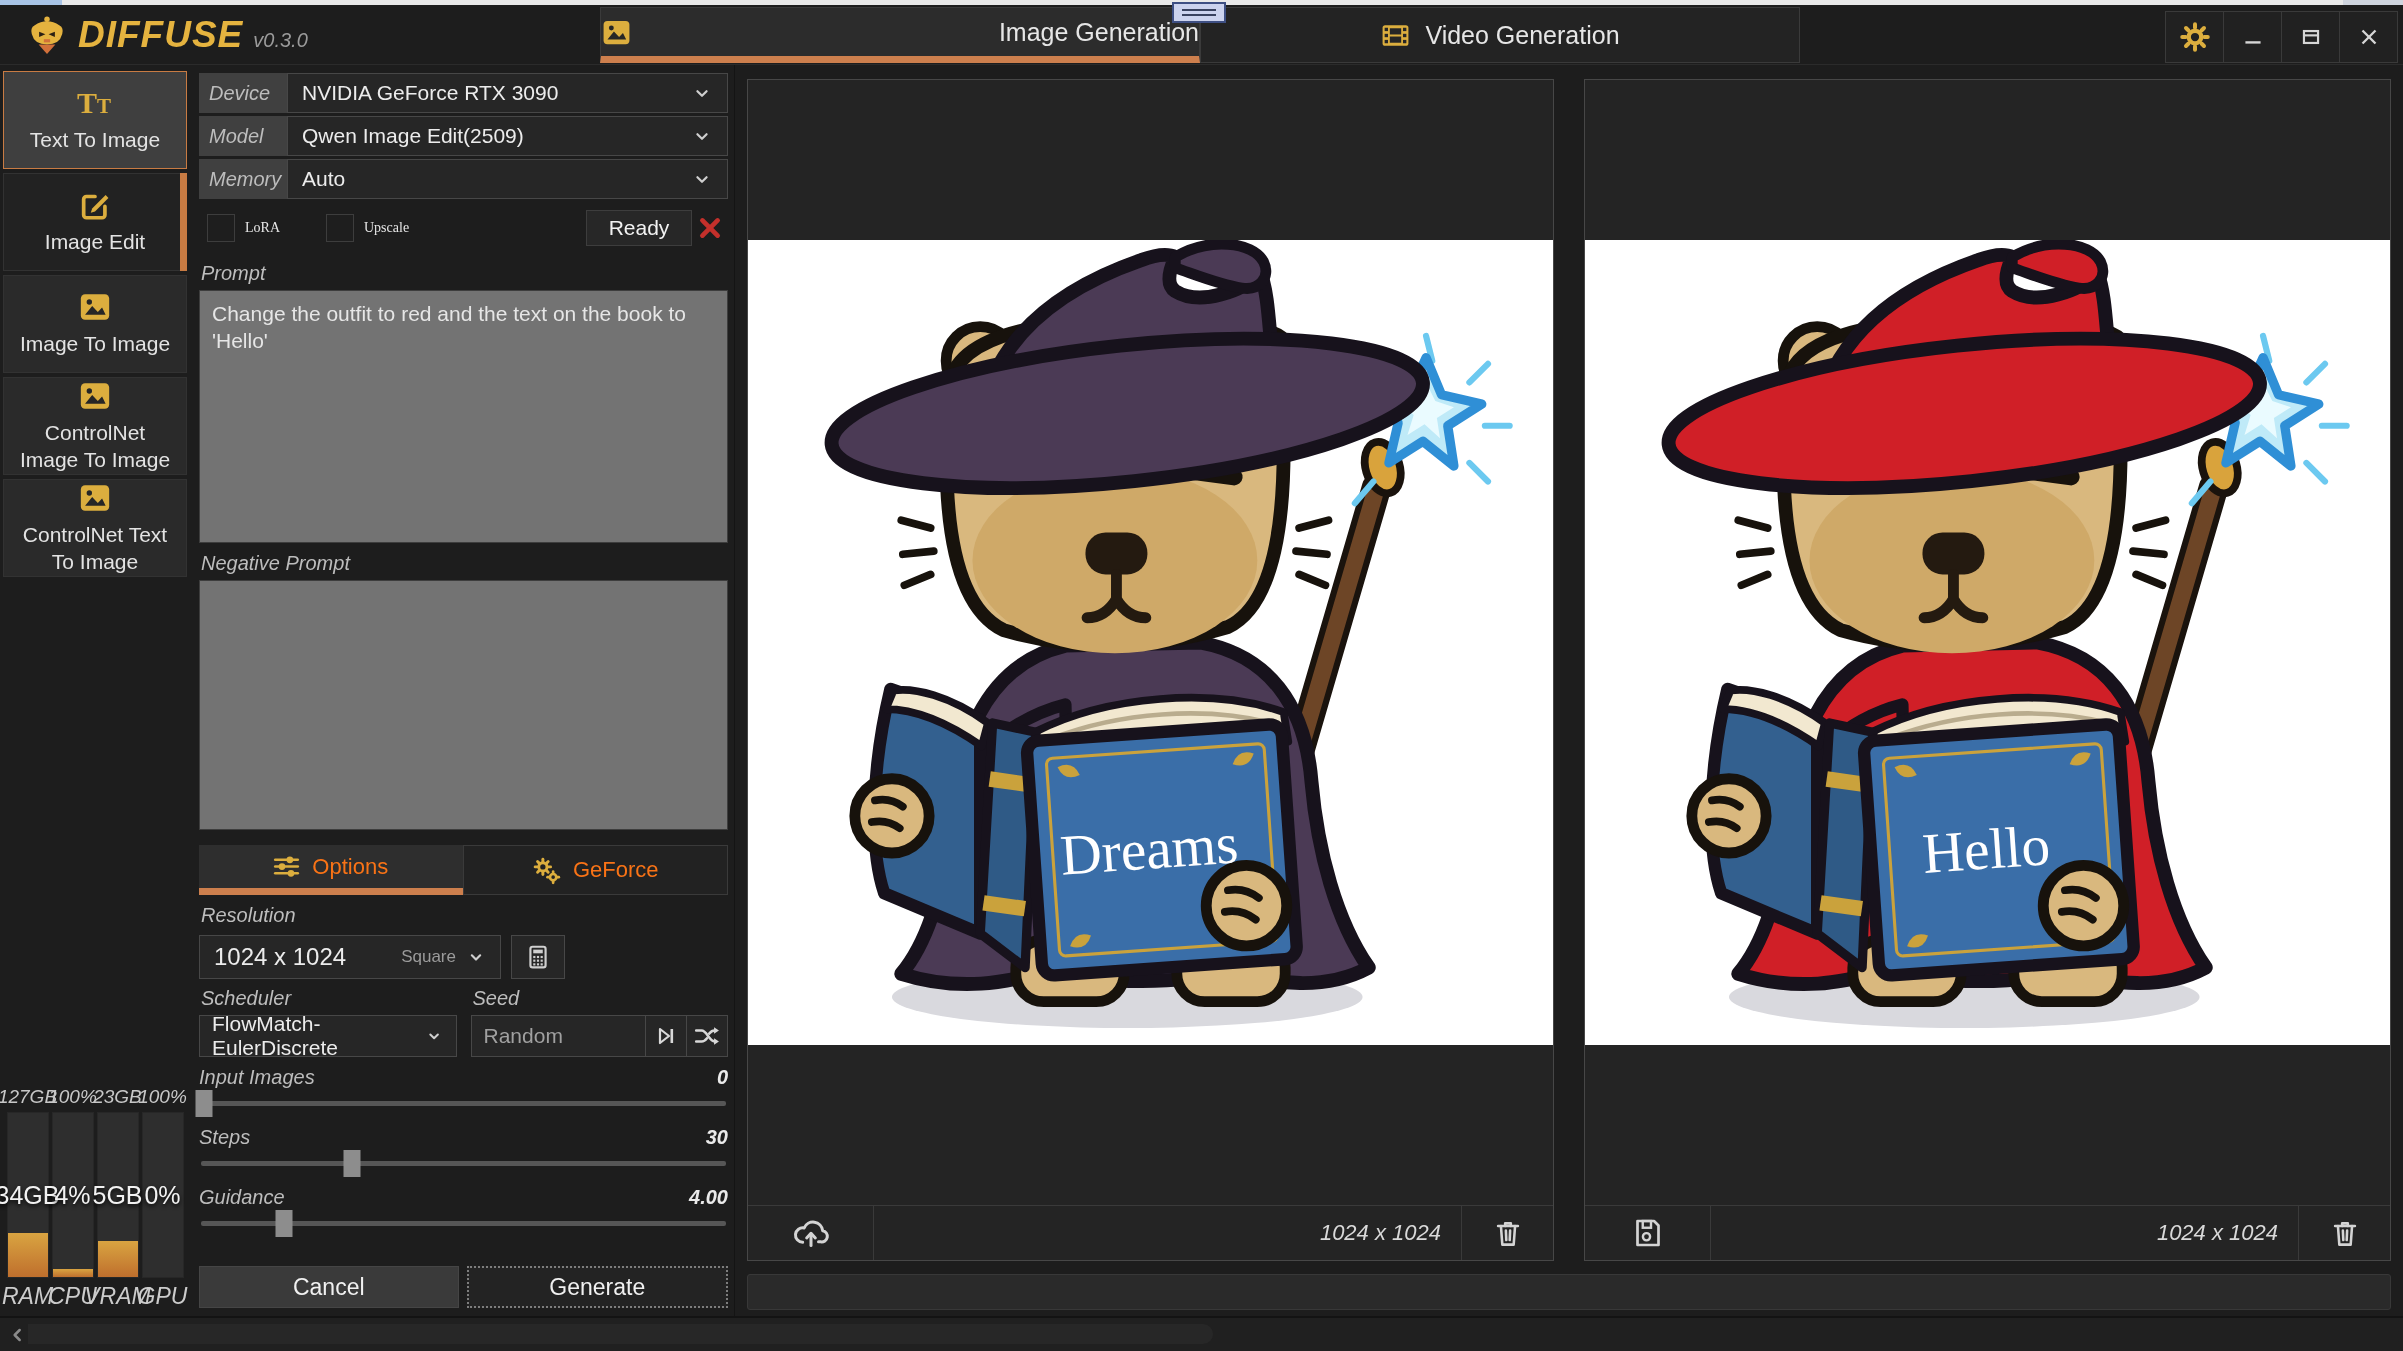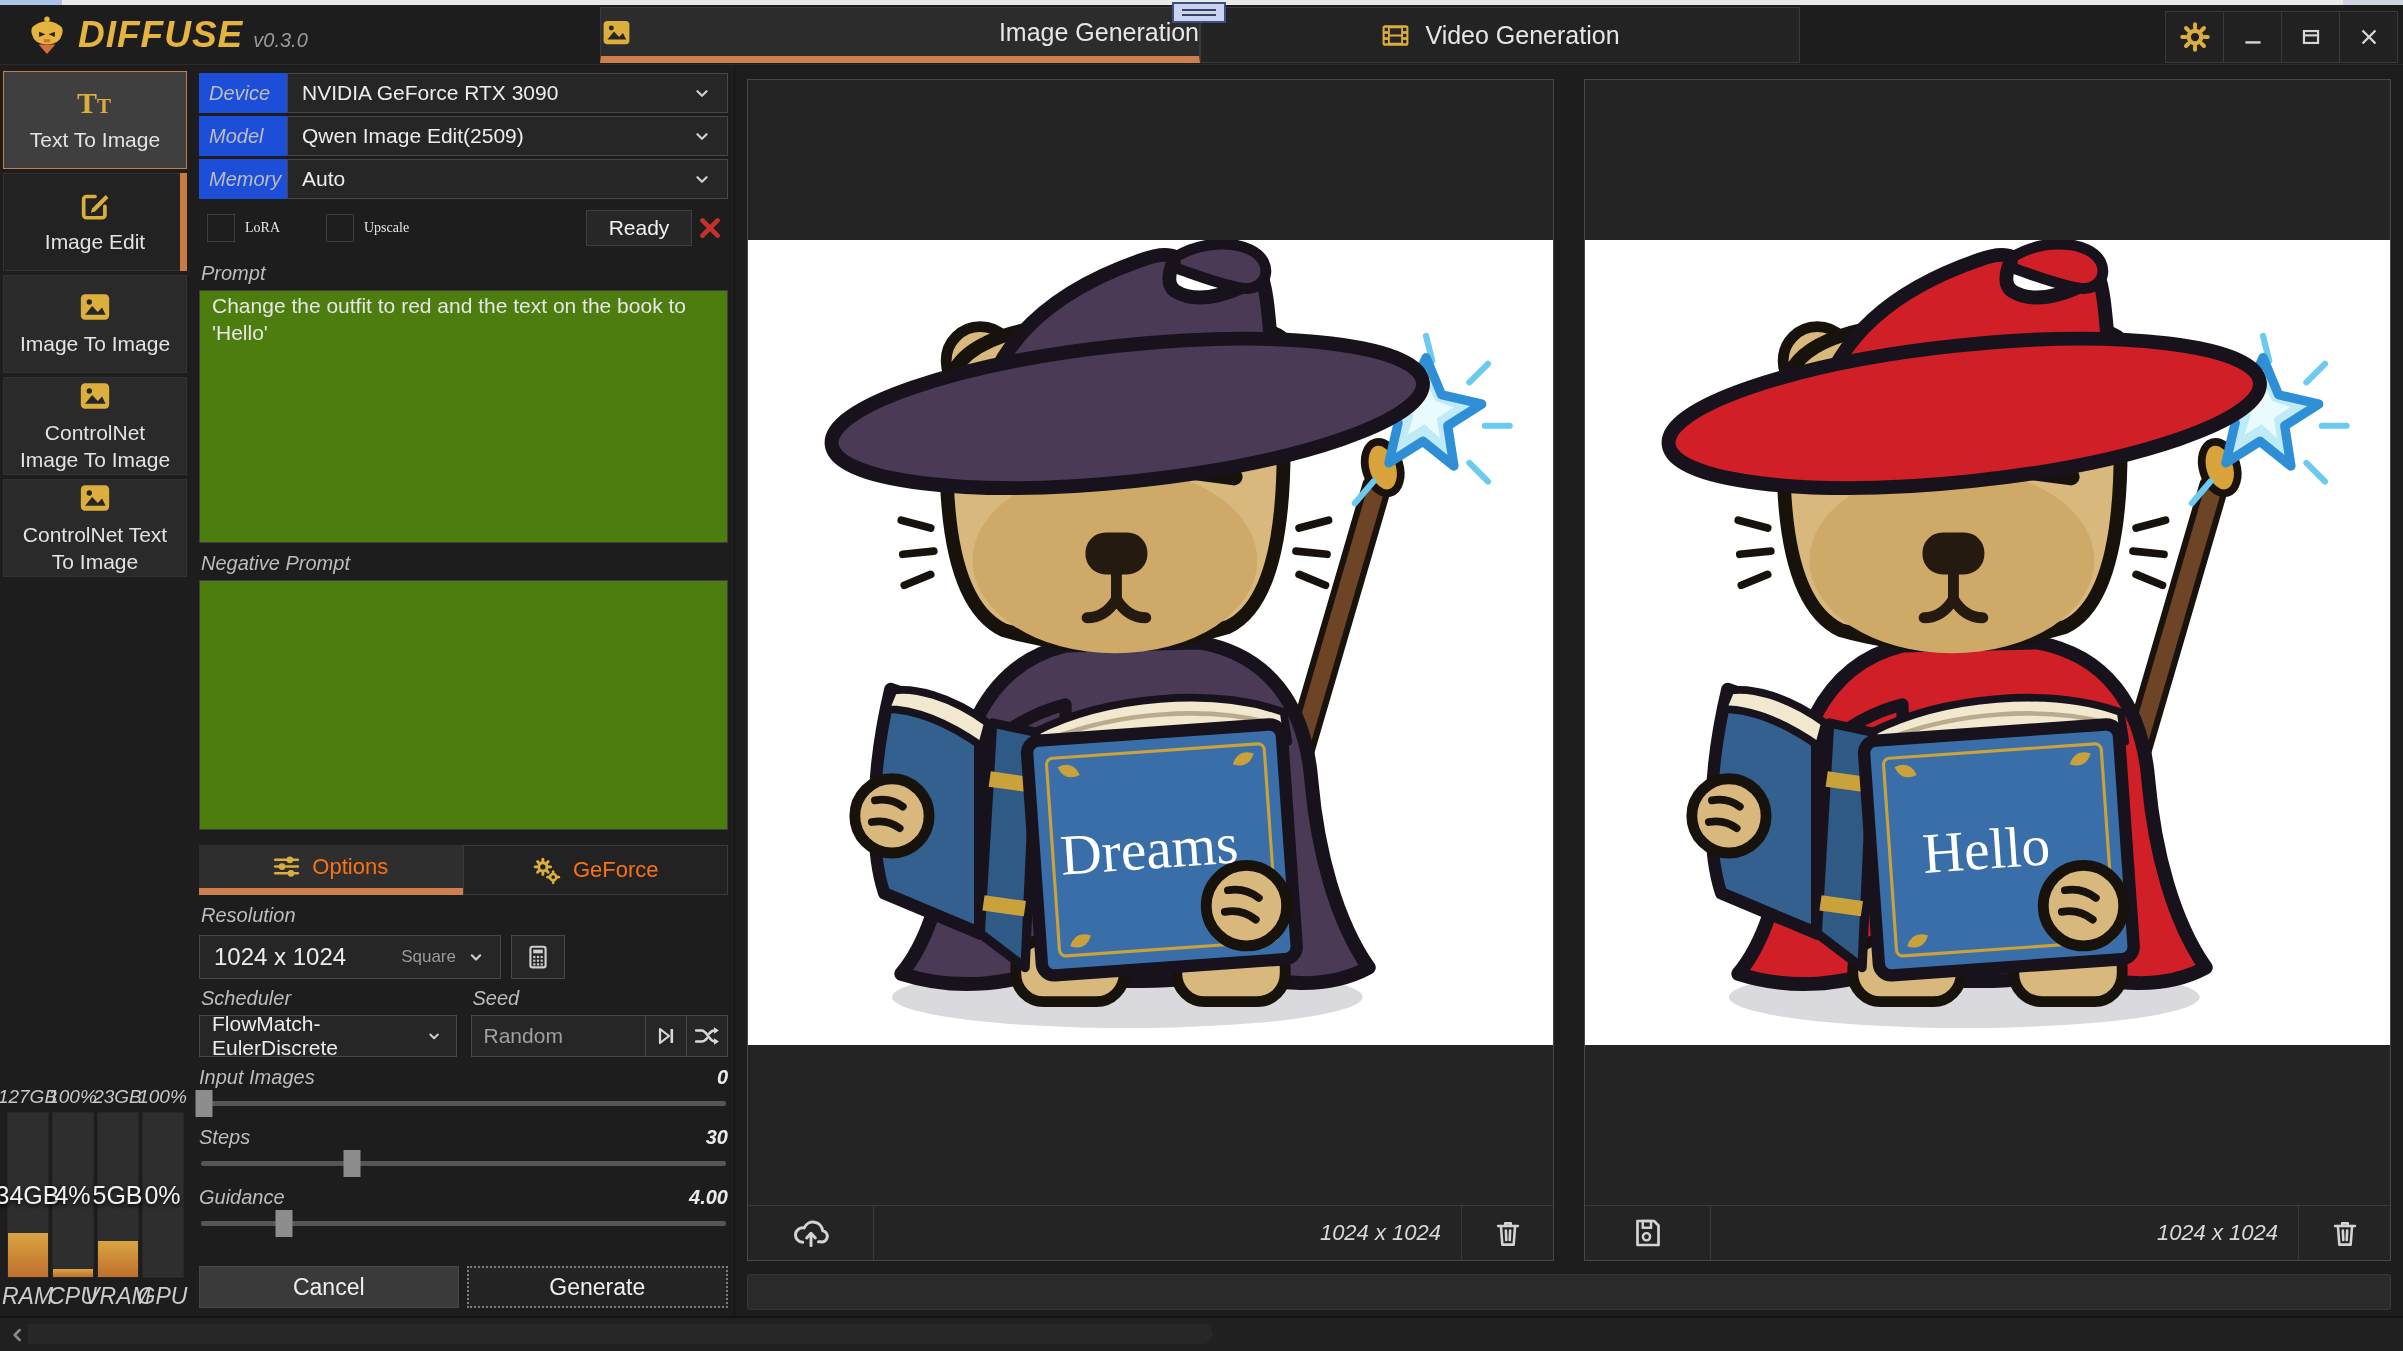--- a/index.html
+++ b/index.html
@@ -47,33 +47,33 @@
   .mon-bar{width:42px;height:166px;background:#2e2e2e;border:1px solid #272727;position:relative;box-sizing:border-box;}
   .mon-fill{position:absolute;left:0;right:0;bottom:0;height:calc(var(--pct) * 1%);
             background:linear-gradient(180deg,#d9a441,#bf6f2d);}
   .mon-val{position:absolute;left:50%;top:50%;transform:translate(-50%,-50%);font-size:25px;
            color:#f2f2f2;text-shadow:0 2px 4px rgba(0,0,0,.9);white-space:nowrap;z-index:2;}
   .mon-name{font-style:italic;font-size:23px;color:#cccccc;margin-top:5px;}
   
   .controls{width:545px;flex:none;box-sizing:border-box;padding:8px 6px 6px 9px;display:flex;
             flex-direction:column;border-right:1px solid #141414;overflow:hidden;}
   .form-row{display:flex;height:40px;flex:none;margin-bottom:3px;}
-  .form-label{width:88px;flex:none;background:#1d4ed8;display:flex;align-items:center;padding-left:10px;
+  .form-label{width:88px;flex:none;background:#404040;display:flex;align-items:center;padding-left:10px;
               font-style:italic;color:#bdbdbd;font-size:20px;box-sizing:border-box;}
   .select{flex:1;background:#262626;border:1px solid #474747;display:flex;align-items:center;
           padding:0 14px;font-size:21px;color:#ececec;box-sizing:border-box;}
   .select .chev{margin-left:auto;}
   .check-row{display:flex;align-items:center;height:46px;flex:none;margin:3px 0 2px 0;}
   .checkbox{width:26px;height:26px;background:#1e1e1e;border:1px solid #3d3d3d;margin:0 10px 0 8px;flex:none;}
   .check-label{font-size:14px;color:#e6e6e6;margin-right:38px;font-family:Liberation Serif, serif;}
   .ready{margin-left:auto;width:104px;height:34px;background:#272727;border:1px solid #3d3d3d;
          display:flex;align-items:center;justify-content:center;font-size:21px;color:#f2f2f2;}
   .cancel-x{width:36px;height:34px;display:flex;align-items:center;justify-content:center;}
   .section-label{font-style:italic;color:#bdbdbd;font-size:20px;margin:9px 0 5px 2px;flex:none;}
-  .textarea{background:#4d7c0f;border:1px solid #3d3d3d;padding:1px 12px;font-size:21px;color:#e6e6e6;
+  .textarea{background:#737373;border:1px solid #3d3d3d;padding:9px 12px;font-size:21px;color:#e6e6e6;
             box-sizing:border-box;flex:none;line-height:1.3;}
   .ta-prompt{height:253px;}
   .ta-negative{height:250px;}
   .opt-tabs{display:flex;height:50px;flex:none;margin-top:15px;}
   .opt-tab{flex:1;display:flex;align-items:center;justify-content:center;gap:12px;font-size:22px;
            background:#222222;border:1px solid #3a3a3a;color:#f97316;box-sizing:border-box;}
   .opt-tab.active{background:#2e2e2e;border:none;border-bottom:7px solid #cd7f4d;}
   .res-row{display:flex;gap:10px;margin:3px 0 6px 0;flex:none;}
   .res-select{width:302px;height:44px;background:#262626;border:1px solid #474747;display:flex;
               align-items:center;padding:0 14px;box-sizing:border-box;gap:10px;}

